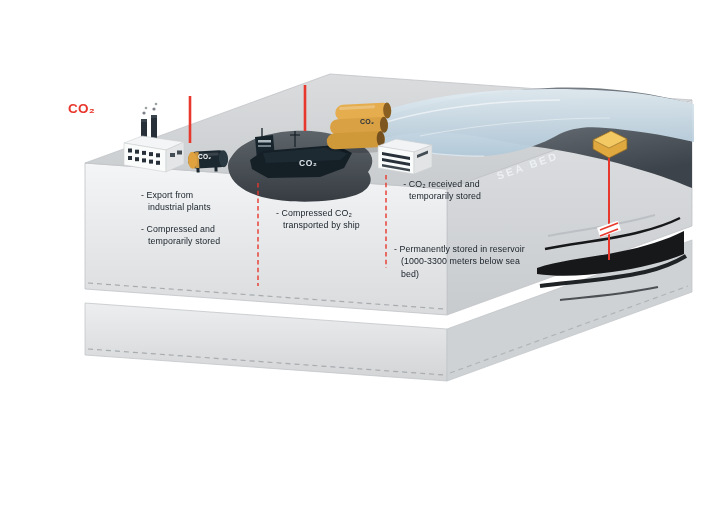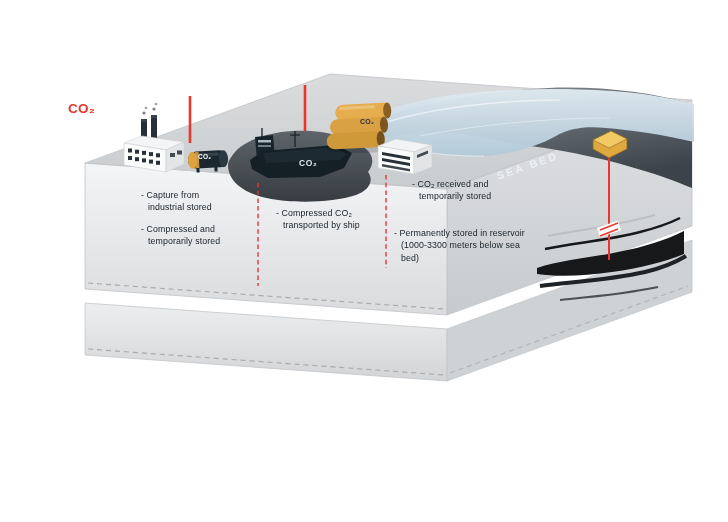--- a/index.html
+++ b/index.html
@@ -188,24 +188,24 @@
     </g>
 
     <g>
       <line x1="258" y1="183" x2="258" y2="286" stroke="#e8372c" stroke-width="1.4" stroke-dasharray="4.5 3.2"></line>
       <line x1="386" y1="175" x2="386" y2="268" stroke="#e8372c" stroke-width="1.4" stroke-dasharray="4.5 3.2"></line>
     </g>
   </svg>
 
   <span class="co2-red">CO₂</span>
 
-  <div class="note" style="left:141px;top:189px;width:82px;">- Capture from industrial stored</div>
+  <div class="note" style="left:141px;top:189px;width:82px;">- Export from industrial plants</div>
   <div class="note" style="left:276px;top:207px;width:90px;">- Compressed CO₂ transported by ship</div>
   <div class="note" style="left:141px;top:223px;width:82px;">- Compressed and temporarily stored</div>
-  <div class="note" style="left:412px;top:178px;width:88px;">- CO₂ received and temporarily stored</div>
-  <div class="note" style="left:394px;top:227px;width:138px;">- Permanently stored in reservoir (1000-3300 meters below sea bed)</div>
+  <div class="note" style="left:394px;top:178px;width:88px;text-align:center;">- CO₂ received and temporarily stored</div>
+  <div class="note" style="left:394px;top:243px;width:138px;">- Permanently stored in reservoir (1000-3300 meters below sea bed)</div>
 
   <span class="seabed-label">SEA BED</span>
 
   <span class="marker marker-tank">CO₂</span>
   <span class="marker marker-ship">CO₂</span>
   <span class="marker marker-stack">CO₂</span>
 </div>
 
 </body></html>

